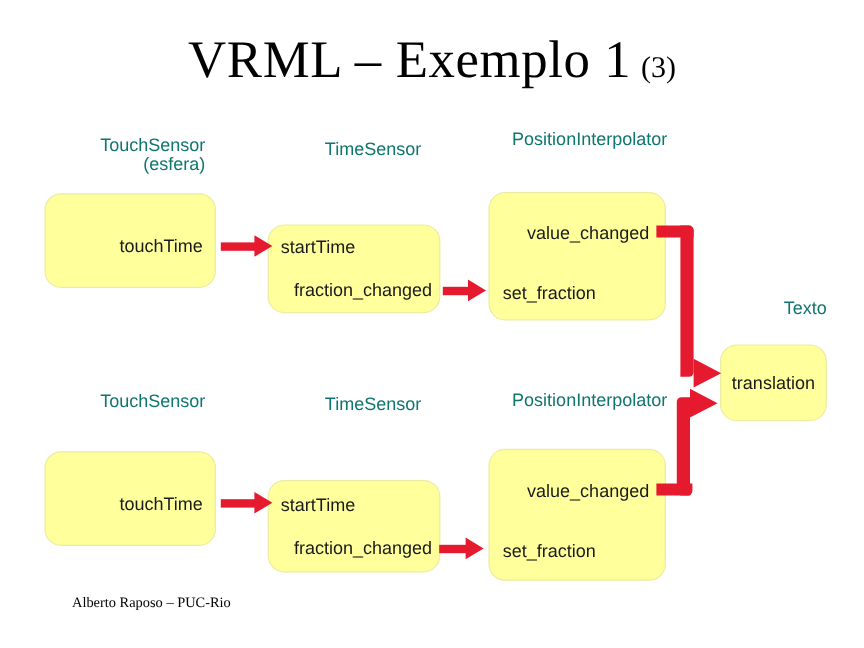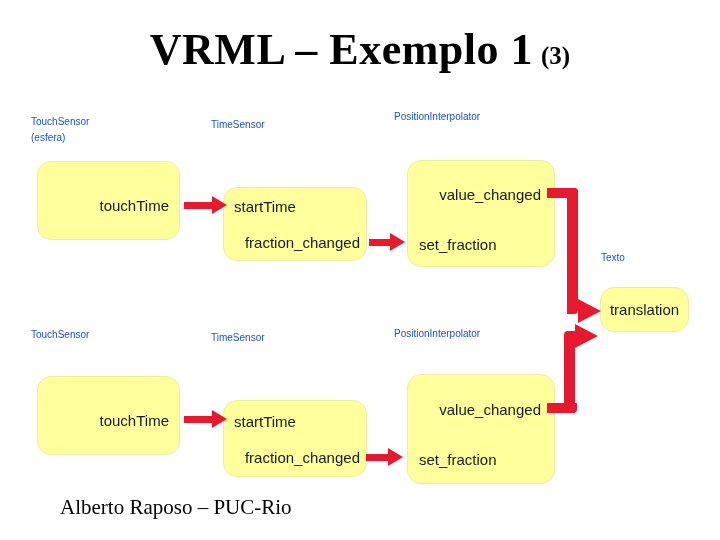--- a/index.html
+++ b/index.html
@@ -3,28 +3,28 @@
 <meta charset="utf-8">
 <style>
   html,body{margin:0;padding:0;}
   body{
     width:720px;height:540px;position:relative;overflow:hidden;
     background:#ffffff;
     font-family:"Liberation Sans",sans-serif;
   }
   .title{
     position:absolute;left:0;right:0;top:24px;text-align:center;
-    font-family:"Liberation Serif",serif;font-weight:bold;color:#000;
+    font-family:"Liberation Serif",serif;font-weight:normal;color:#000;
     white-space:nowrap;
   }
   .title .main{font-size:44px;letter-spacing:0.5px;}
   .title .suffix{font-size:25px;margin-left:8px;}
   .lbl{
-    position:absolute;text-align:left;color:#1d4ed8;
-    font-size:10px;line-height:16px;white-space:nowrap;
+    position:absolute;text-align:right;color:#0f766e;
+    font-size:15px;line-height:16px;white-space:nowrap;
   }
   .box{
     position:absolute;background:#ffff9c;border:1px solid #ececa2;
     border-radius:14px;box-sizing:border-box;
   }
   .fld{
     position:absolute;font-size:15px;color:#1a1a1a;white-space:nowrap;
   }
   .box-center{display:flex;align-items:center;justify-content:center;}
   .box-center .fld{position:static;}
@@ -34,21 +34,21 @@
     border-top:9px solid transparent;border-bottom:9px solid transparent;
     border-left:15px solid #e51a2e;
   }
   .head-big{
     position:absolute;width:0;height:0;
     border-top:12px solid transparent;border-bottom:12px solid transparent;
     border-left:23px solid #e51a2e;
   }
   .footer{
     position:absolute;left:60px;top:495px;
-    font-family:"Liberation Serif",serif;font-size:21px;color:#000;
+    font-family:"Liberation Serif",serif;font-size:12px;color:#000;
     white-space:nowrap;
   }
 </style>
 </head>
 <body>
 
 <div class="title">
   <span class="main">VRML – Exemplo 1</span><span class="suffix">(3)</span>
 </div>
 
@@ -81,21 +81,21 @@
 </div>
 <div class="box" style="left:223px;top:187px;width:144px;height:74px;">
   <div class="fld" style="left:10px;top:10px;">startTime</div>
   <div class="fld" style="right:6px;top:46px;">fraction_changed</div>
 </div>
 <div class="box" style="left:407px;top:160px;width:148px;height:107px;">
   <div class="fld" style="right:13px;top:25px;">value_changed</div>
   <div class="fld" style="left:11px;top:75px;">set_fraction</div>
 </div>
 
-<div class="box box-center" style="left:600px;top:287px;width:89px;height:45px;">
+<div class="box box-center" style="left:600px;top:287px;width:89px;height:64px;">
   <div class="fld">translation</div>
 </div>
 
 <div class="box" style="left:37px;top:376px;width:143px;height:79px;">
   <div class="fld" style="right:10px;top:35px;">touchTime</div>
 </div>
 <div class="box" style="left:223px;top:400px;width:144px;height:77px;">
   <div class="fld" style="left:10px;top:12px;">startTime</div>
   <div class="fld" style="right:6px;top:48px;">fraction_changed</div>
 </div>

